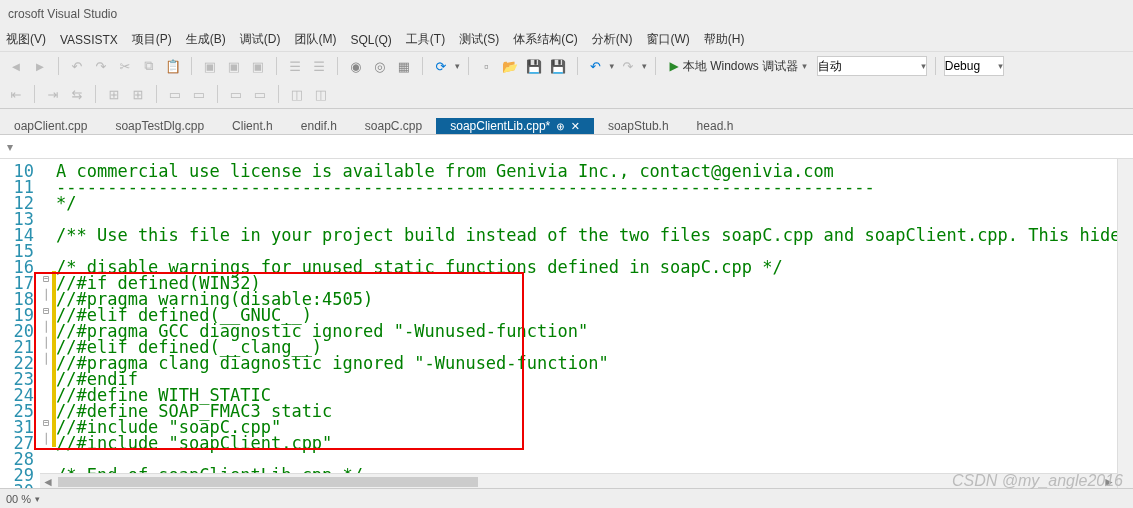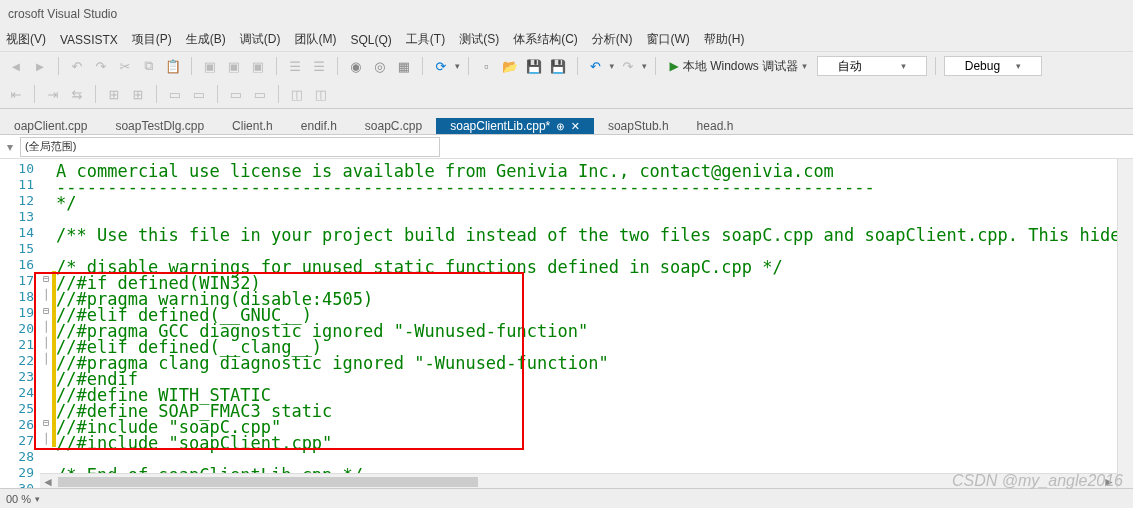--- a/index.html
+++ b/index.html
@@ -6,32 +6,32 @@
 body { font-family: "Microsoft YaHei", "Segoe UI", Tahoma, sans-serif; font-size: 12px; background: #fff; overflow: hidden; width: 1133px; height: 508px; }
 .title-bar { height: 28px; background: #eee; padding: 4px 8px; color: #555; display:flex; align-items:center; }
 .menu-bar { height: 24px; background: #eee; border-bottom: 1px solid #ddd; display:flex; align-items:center; padding: 0 6px; }
 .menu-bar span { margin-right: 14px; cursor: default; color: #333; }
 .toolbars { background:#eee; border-bottom: 1px solid #ccc; }
 .toolbar-row { height: 28px; display:flex; align-items:center; padding: 0 6px; gap:4px; }
 .tool-btn { width:20px; height:20px; display:inline-flex; align-items:center; justify-content:center; color:#888; border:1px solid transparent; font-size:13px; }
 .tool-btn.disabled { color:#bbb; }
 .tool-sep { width:1px; height:18px; background:#ccc; margin:0 4px; }
 .tool-text { padding:2px 6px; display:flex; align-items:center; gap:4px; color:#333; }
-.tool-dropdown { border:1px solid #ccc; background:#fff; height:20px; padding:0 20px; display:flex; align-items:center; gap:16px; min-width:60px; }
+.tool-dropdown { border:1px solid #ccc; background:#fff; height:20px; padding:0 0; display:flex; align-items:center; gap:16px; min-width:60px; }
 .play-btn { color:#2a8a2a; }
 .tabs { height: 26px; background:#eee; display:flex; align-items:flex-end; border-bottom:1px solid #ccc; }
 .tab { padding:4px 14px; color:#555; cursor:default; height:16px; display:flex; align-items:center; gap:6px; }
 .tab.active { background:#0e639c; color:#fff; }
 .tab .close { font-size:11px; }
 .pin { font-size:10px; }
 .nav-bar { height:24px; background:#fff; border-bottom:1px solid #ddd; display:flex; align-items:center; }
 .nav-btn { width:20px; height:20px; display:flex; align-items:center; justify-content:center; color:#888; }
 .nav-dd { border:1px solid #ccc; padding:1px 4px; font-size:11px; color:#333; height:20px; display:flex; align-items:center; flex:0 0 420px; }
 .editor { position:relative; height: calc(508px - 28px - 24px - 56px - 26px - 24px - 20px); display:flex; background:#fff; }
-.gutter { width:40px; background:#fff; text-align:right; color:#2b91af; font-family:Consolas,monospace; font-size:13px; padding-top:2px; user-select:none; }
+.gutter { width:40px; background:#fff; text-align:right; color:#2b91af; font-family:Consolas,monospace; font-size:17px; padding-top:2px; user-select:none; }
 .gutter .ln { height:16px; padding-right:6px; }
 .fold-col { width:12px; font-family:Consolas,monospace; font-size:10px; color:#888; padding-top:2px; }
 .fold-col div { height:16px; text-align:center; }
 .change-col { width:4px; }
 .change-col div { height:16px; }
 .change-col .mod { background:#e6c200; }
 .code { flex:1; font-family:Consolas,monospace; font-size:17px; padding-top:2px; white-space:pre; overflow:hidden; position:relative; }
 .code .line { height:16px; }
 .c-comment { color:#008000; }
 .red-box { position:absolute; border:2px solid #e00; pointer-events:none; }
@@ -142,44 +142,41 @@
     <div class="tab">Client.h</div>
     <div class="tab">endif.h</div>
     <div class="tab">soapC.cpp</div>
     <div class="tab active">soapClientLib.cpp*<span class="pin">⊕</span><span class="close">✕</span></div>
     <div class="tab">soapStub.h</div>
     <div class="tab">head.h</div>
   </div>
 
 <div class="nav-bar">
   <span class="nav-btn">▾</span>
-  <span class="nav-dd">
-    <span>(全局范围)</span>
-  </span>
 </div>
 
 <div class="editor">
   <div class="gutter" id="gutter">
       <div class="ln">10</div>
       <div class="ln">11</div>
       <div class="ln">12</div>
       <div class="ln">13</div>
       <div class="ln">14</div>
       <div class="ln">15</div>
       <div class="ln">16</div>
       <div class="ln">17</div>
       <div class="ln">18</div>
       <div class="ln">19</div>
       <div class="ln">20</div>
       <div class="ln">21</div>
       <div class="ln">22</div>
       <div class="ln">23</div>
       <div class="ln">24</div>
       <div class="ln">25</div>
-      <div class="ln">26</div>
+      <div class="ln">31</div>
       <div class="ln">27</div>
       <div class="ln">28</div>
       <div class="ln">29</div>
       <div class="ln">30</div>
     </div>
   <div class="fold-col" id="foldcol">
       <div></div>
       <div></div>
       <div></div>
       <div></div>

